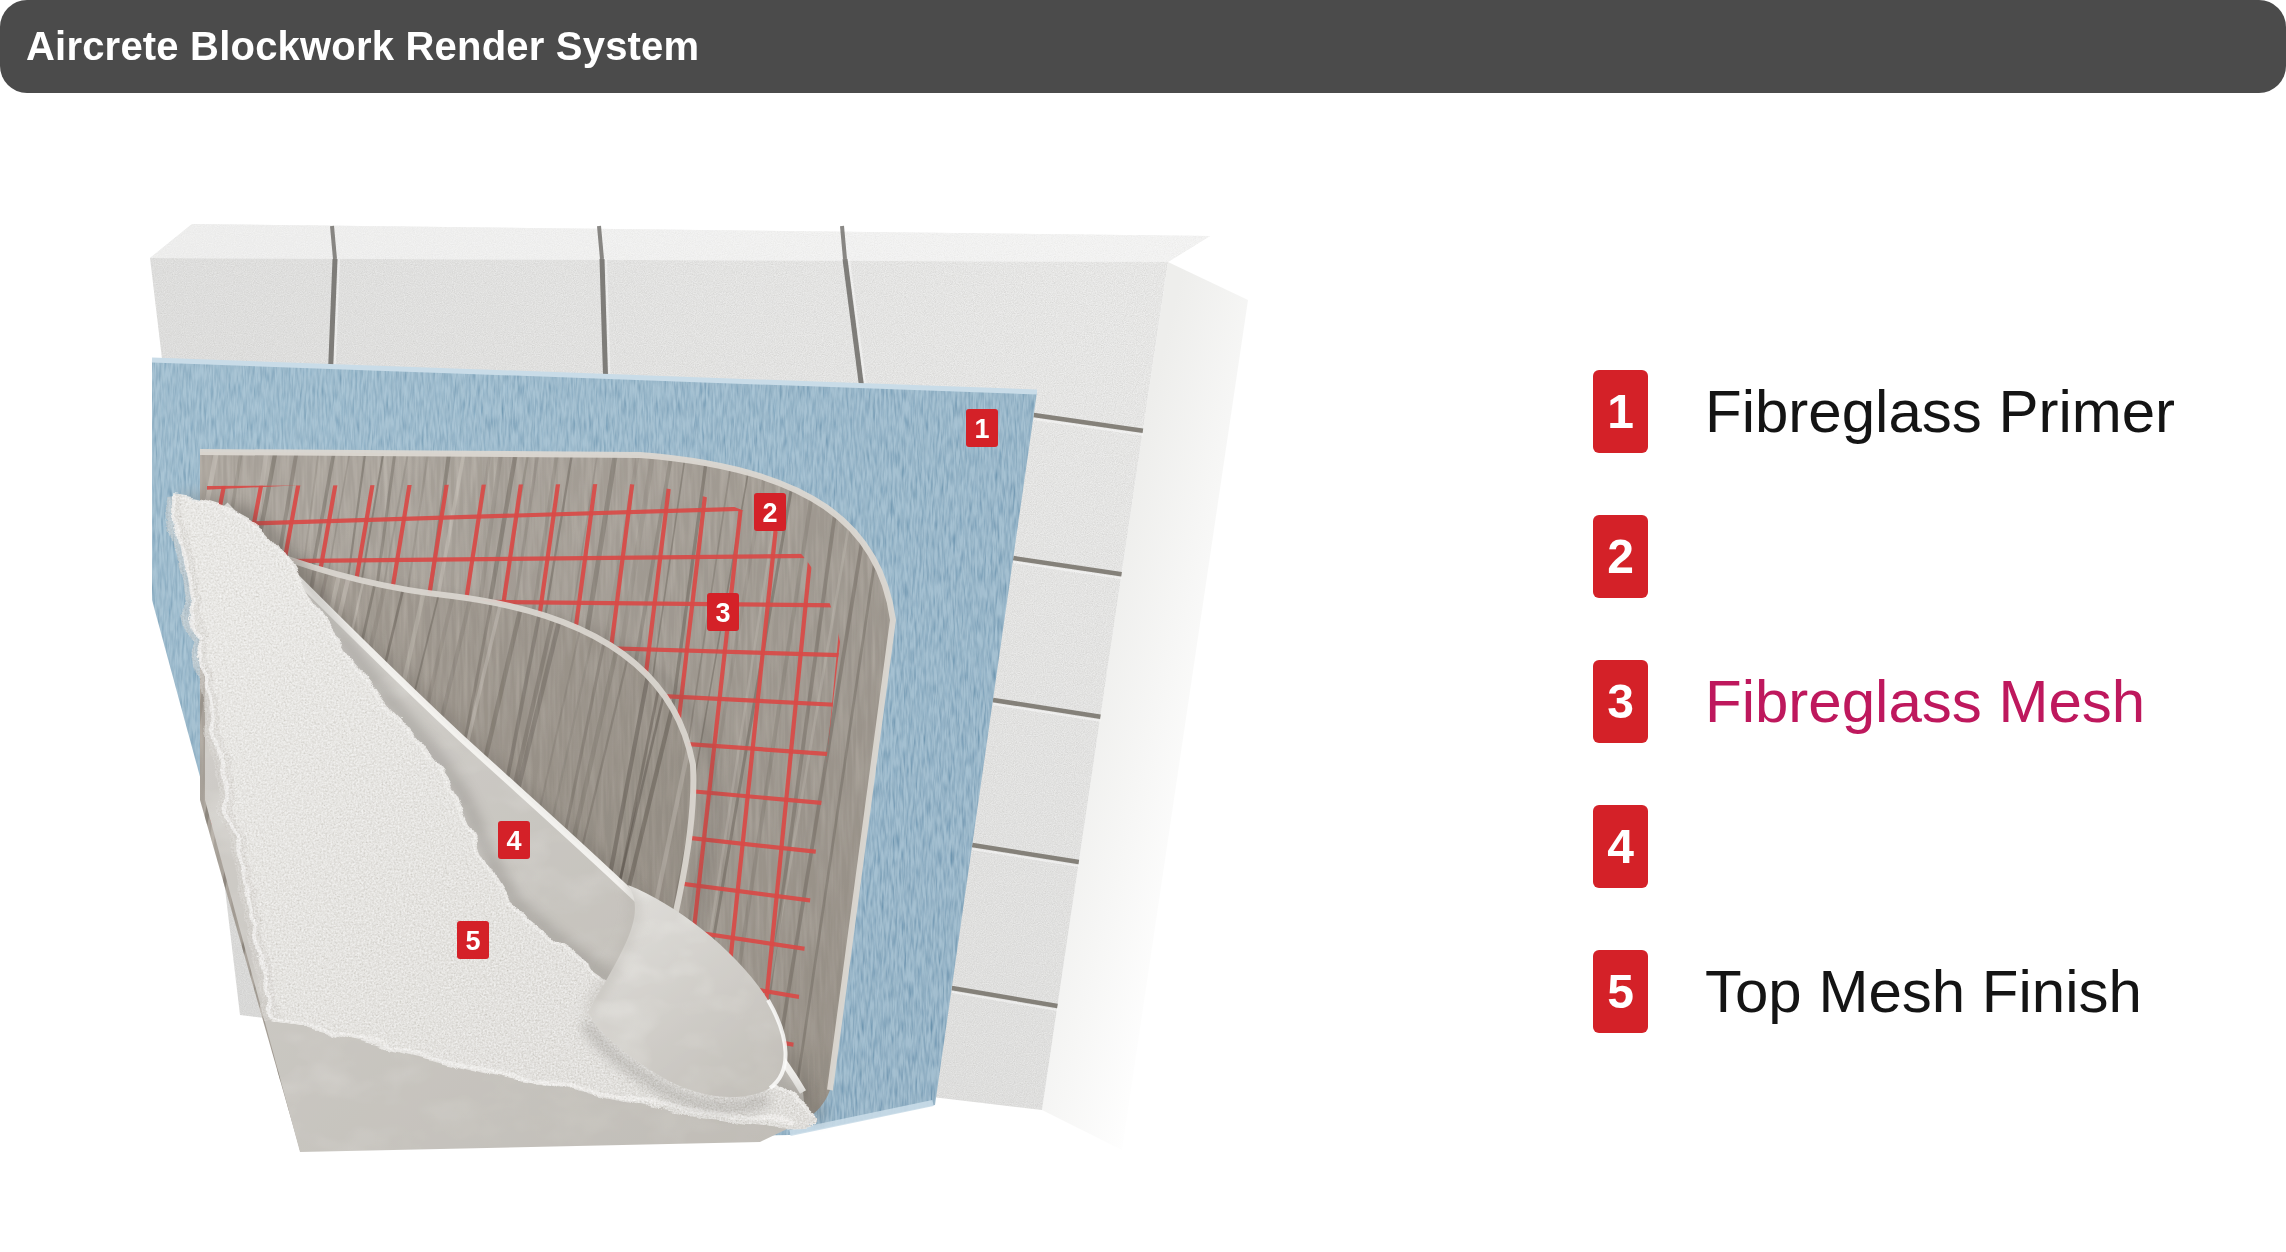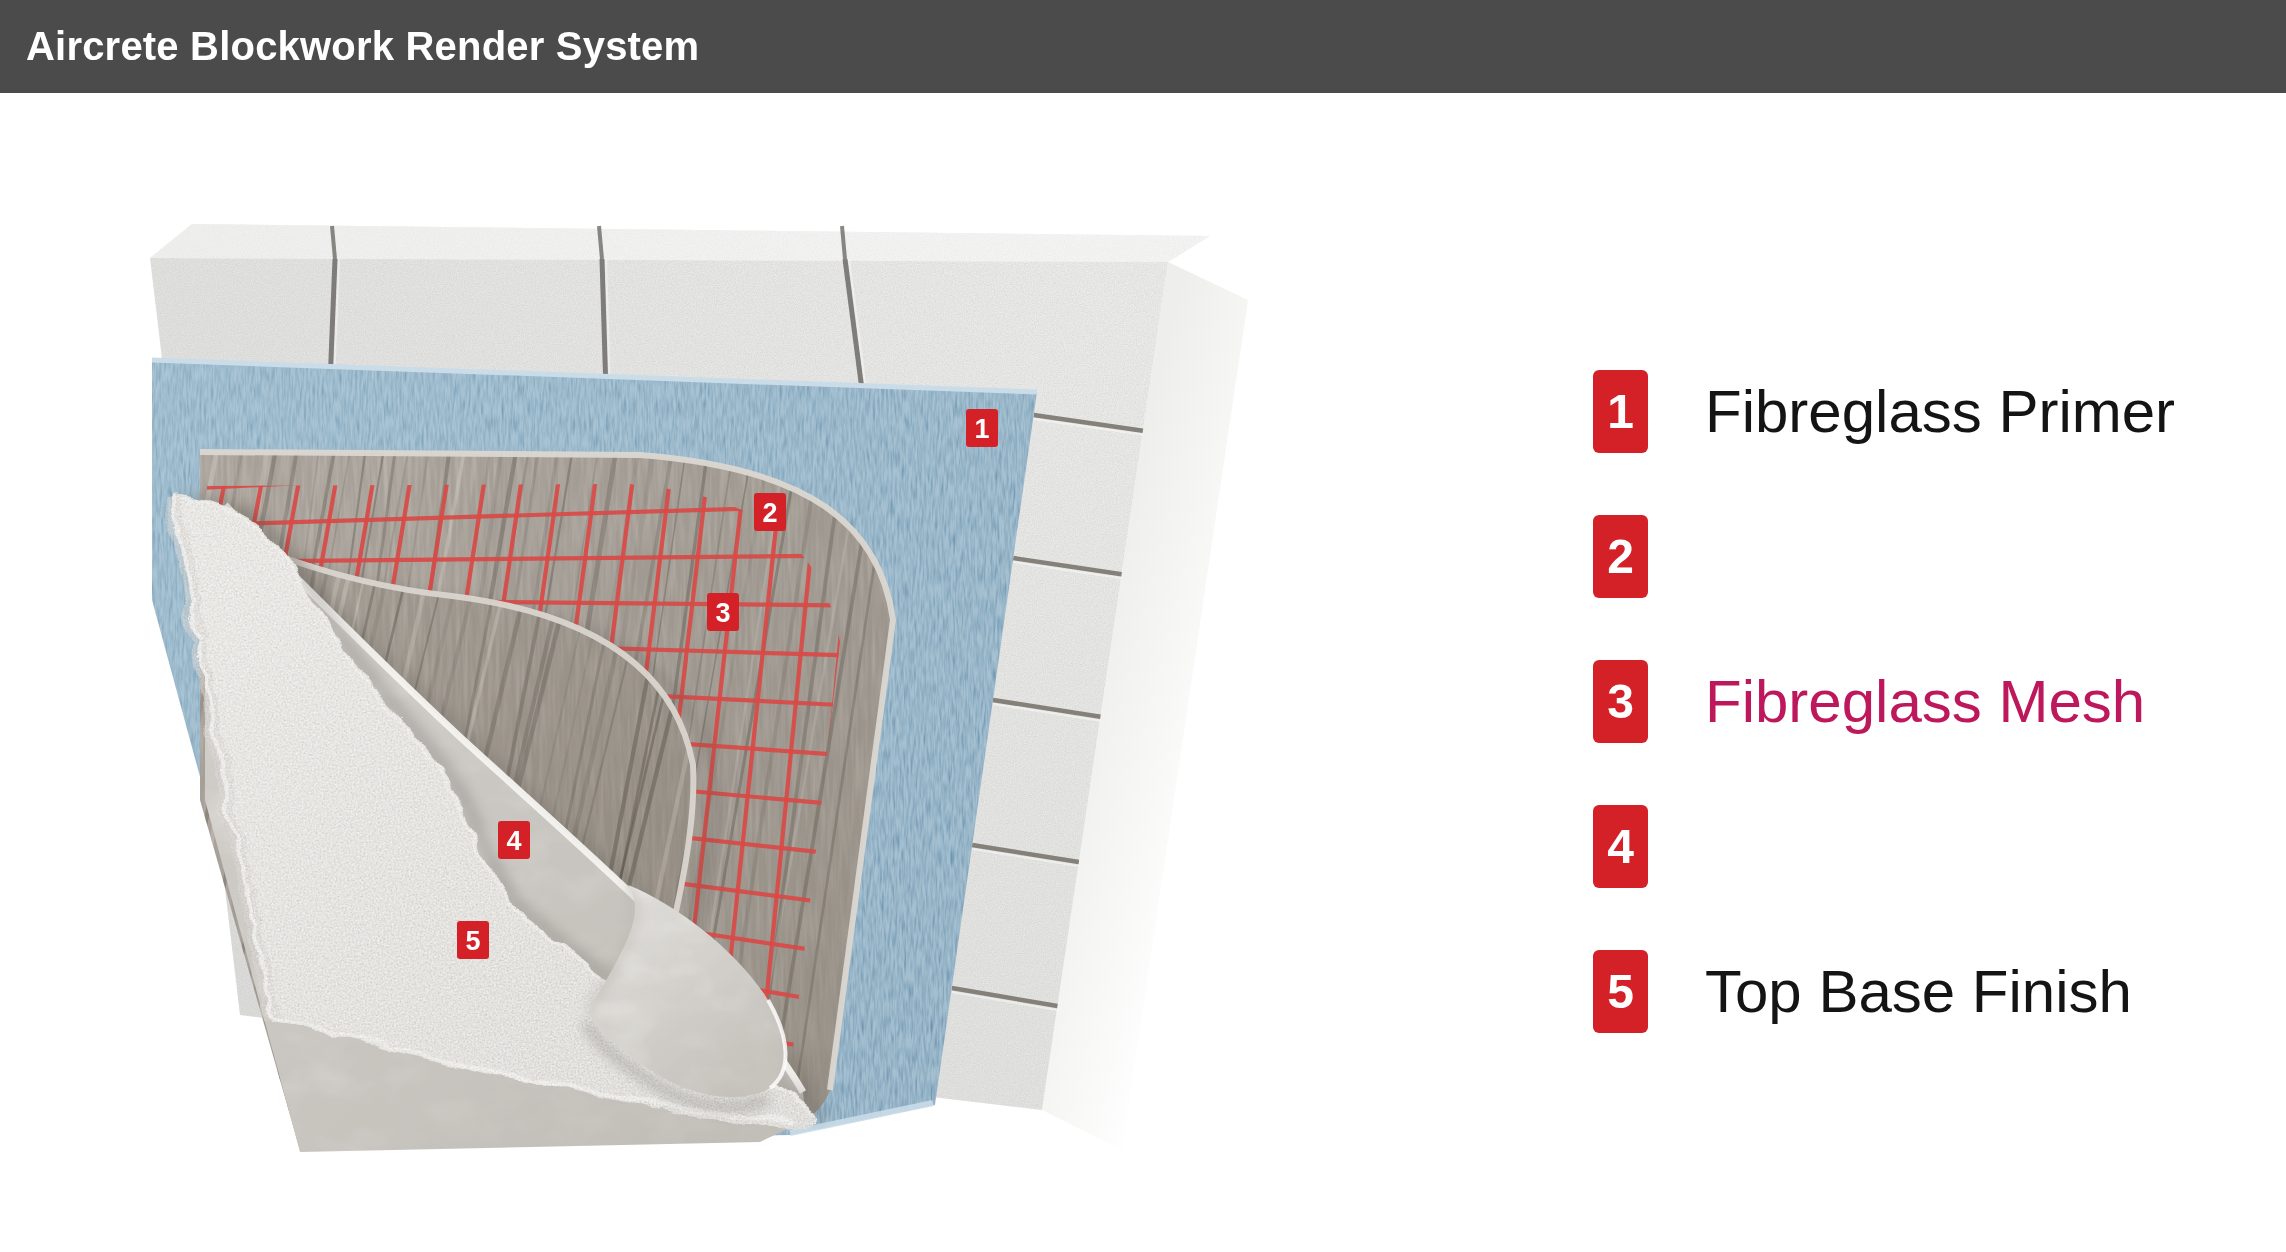--- a/index.html
+++ b/index.html
@@ -332,37 +332,37 @@
           <rect x="498" y="821" width="32" height="38" rx="3" fill="#d42128"></rect>
           <text x="514" y="841" text-anchor="middle" dominant-baseline="central" fill="#ffffff" font-size="27" font-weight="bold" font-family="&quot;Liberation Sans&quot;, sans-serif">4</text>
         </g>
         <g>
           <rect x="457" y="921" width="32" height="38" rx="3" fill="#d42128"></rect>
           <text x="473" y="941" text-anchor="middle" dominant-baseline="central" fill="#ffffff" font-size="27" font-weight="bold" font-family="&quot;Liberation Sans&quot;, sans-serif">5</text>
         </g>
       </g>
   </svg>
 
-  <div id="header-bar" style="background: rgb(75, 75, 75);">
+  <div id="header-bar" style="background: rgb(75, 75, 75); border-radius: 27px;">
     <div class="title" style="color: rgb(255, 255, 255);">Aircrete Blockwork Render System</div>
   </div>
 
   <div id="legend">
       <div class="legend-item">
         <div class="legend-badge" style="background: rgb(212, 33, 40); color: rgb(255, 255, 255);">1</div>
         <div class="legend-label" style="color: rgb(20, 20, 20);">Fibreglass Primer</div>
       </div>
       <div class="legend-item">
         <div class="legend-badge" style="background: rgb(212, 33, 40); color: rgb(255, 255, 255);">2</div>
       </div>
       <div class="legend-item">
         <div class="legend-badge" style="background: rgb(212, 33, 40); color: rgb(255, 255, 255);">3</div>
         <div class="legend-label" style="color: #be185d;">Fibreglass Mesh</div>
       </div>
       <div class="legend-item">
         <div class="legend-badge" style="background: rgb(212, 33, 40); color: rgb(255, 255, 255);">4</div>
       </div>
       <div class="legend-item">
         <div class="legend-badge" style="background: rgb(212, 33, 40); color: rgb(255, 255, 255);">5</div>
-        <div class="legend-label" style="color: rgb(20, 20, 20);">Top Base Finish</div>
+        <div class="legend-label" style="color: rgb(20, 20, 20);">Top Mesh Finish</div>
       </div>
     </div>
 </div>
 
 </body></html>

